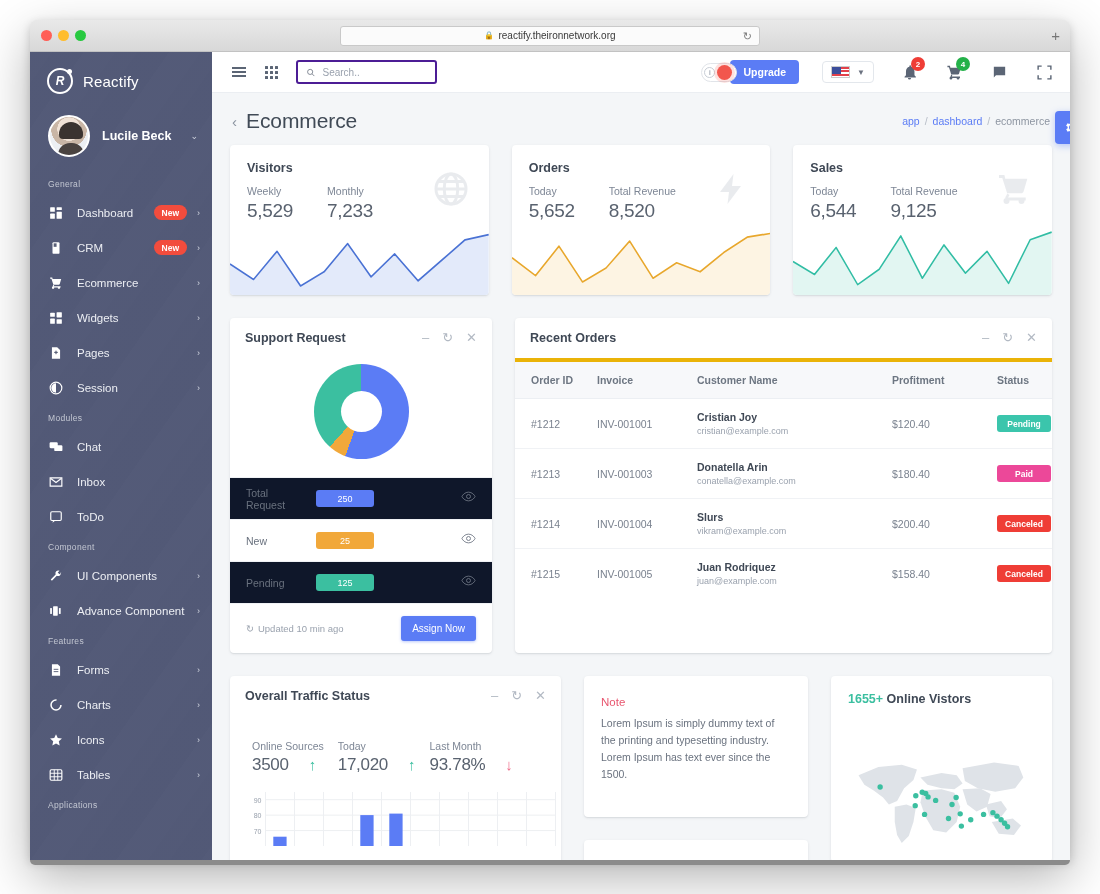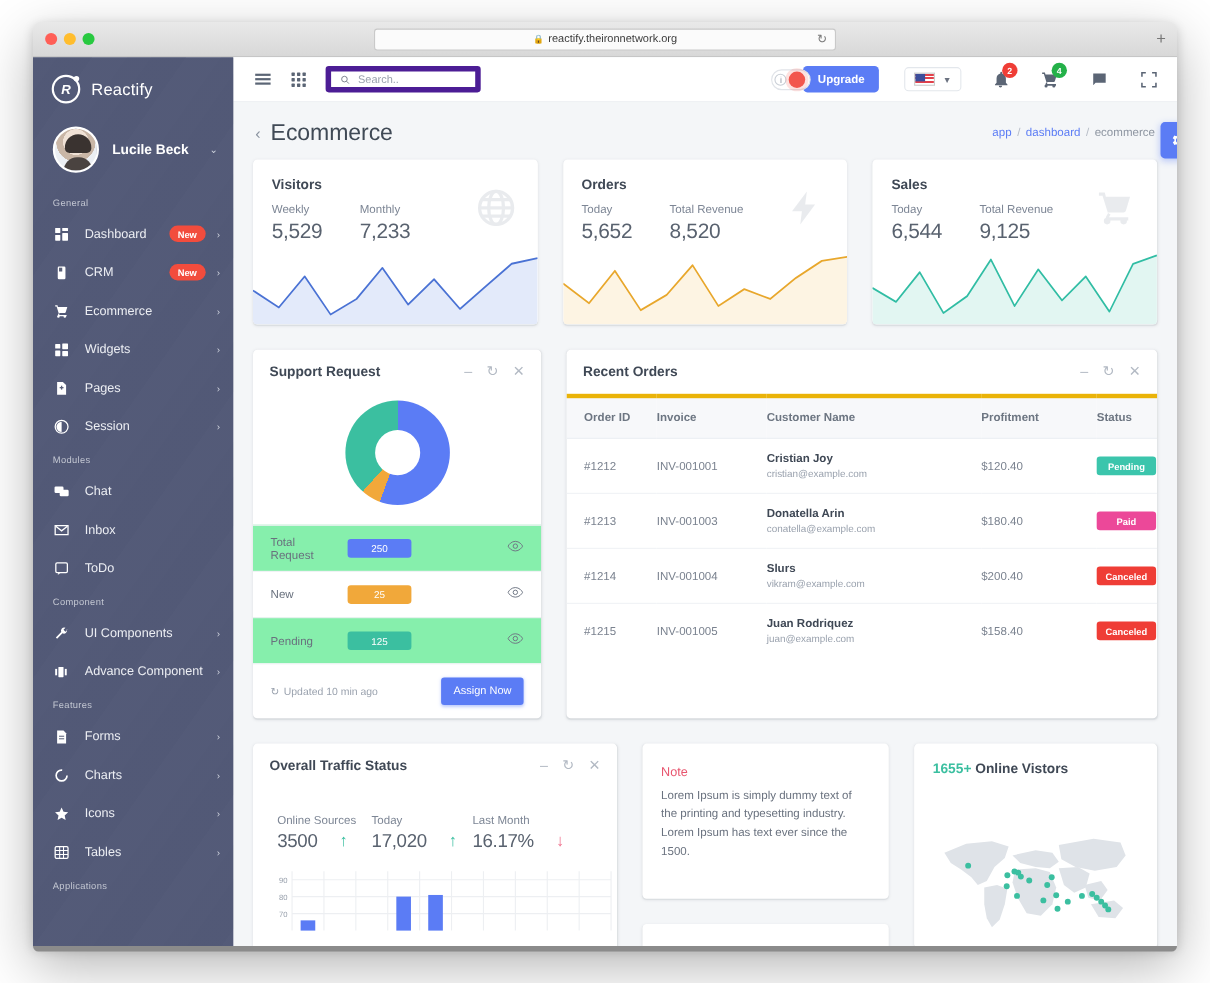--- a/index.html
+++ b/index.html
@@ -138,21 +138,21 @@
     flex: 0 0 41px;
   }
   .tb-btn {
     width: 22px; height: 22px; display: flex; align-items: center;
     justify-content: center; cursor: pointer; color: #5b6575;
   }
   #hamburger i { display:block; width: 14px; height: 1.6px; background: #5b6575; margin: 2.2px 0; }
   #grid-btn { display: grid; grid-template-columns: repeat(3,3px); gap: 2px; }
   #grid-btn span { width: 3px; height: 3px; background: #5b6575; border-radius: .5px; }
   #search-box {
-    width: 141px; height: 24px; border: 5px solid #4c1d95; border-radius: 3px;
+    width: 141px; height: 24px; border: 2px solid #4c1d95; border-radius: 3px;
     display: flex; align-items: center; padding: 0 8px; gap: 7px; margin-left: 4px;
   }
   #search-box input {
     border: 0; outline: 0; font-size: 10px; color: #333; width: 100%;
     font-family: "Liberation Sans", sans-serif; background: transparent;
   }
   #search-box input::placeholder { color: #9aa2ae; }
   .spacer { flex: 1; }
 
   #upgrade-group { display: flex; align-items: center; position: relative; }
@@ -256,21 +256,21 @@
     position: relative;
   }
   #donut::after {
     content: ""; position: absolute; inset: 27px; border-radius: 50%; background: #fff;
   }
 
   .req-row {
     display: flex; align-items: center; height: 42px; padding: 0 16px;
     border-top: 1px solid #f0f2f5;
   }
-  .req-row.alt { background: #86efac; }
+  .req-row.alt { background: #0f172a; }
   .req-lbl { font-size: 10.5px; color: #69717e; width: 62px; line-height: 12px; }
   .req-chip {
     width: 58px; height: 17px; border-radius: 3px; color: #fff;
     font-size: 9px; display: flex; align-items: center; justify-content: center;
     margin-left: 8px; font-weight: 500;
   }
   .chip-blue { background: #5b7cf5; }
   .chip-amber { background: #f1a83a; }
   .chip-teal { background: #3bbfa0; }
   .eye { margin-left: auto; color: #6e7683; }
@@ -837,21 +837,21 @@
                 <div class="tf-block">
                   <span class="tf-lbl">Today</span>
      <span class="tf-row">
        <span class="tf-val">17,020</span>
        <span class="tf-arrow arrow-up">↑</span>
      </span>
                 </div>
                 <div class="tf-block">
                   <span class="tf-lbl">Last Month</span>
      <span class="tf-row">
-       <span class="tf-val">16.17%</span>
+       <span class="tf-val">93.78%</span>
        <span class="tf-arrow arrow-down">↓</span>
      </span>
                 </div>
               </div>
             <div id="traffic-chart"><svg viewBox="0 0 312 56" style="width:100%;height:56px">
                   <line x1="22" y1="8.714285714285715" x2="312" y2="8.714285714285715" stroke="#edeff2" stroke-width="1"></line>
                   <line x1="22" y1="24.142857142857146" x2="312" y2="24.142857142857146" stroke="#edeff2" stroke-width="1"></line>
                   <line x1="22" y1="39.57142857142857" x2="312" y2="39.57142857142857" stroke="#edeff2" stroke-width="1"></line>
                   <line x1="22" y1="1" x2="22" y2="55" stroke="#edeff2" stroke-width="1"></line>
                   <line x1="51" y1="1" x2="51" y2="55" stroke="#edeff2" stroke-width="1"></line>

